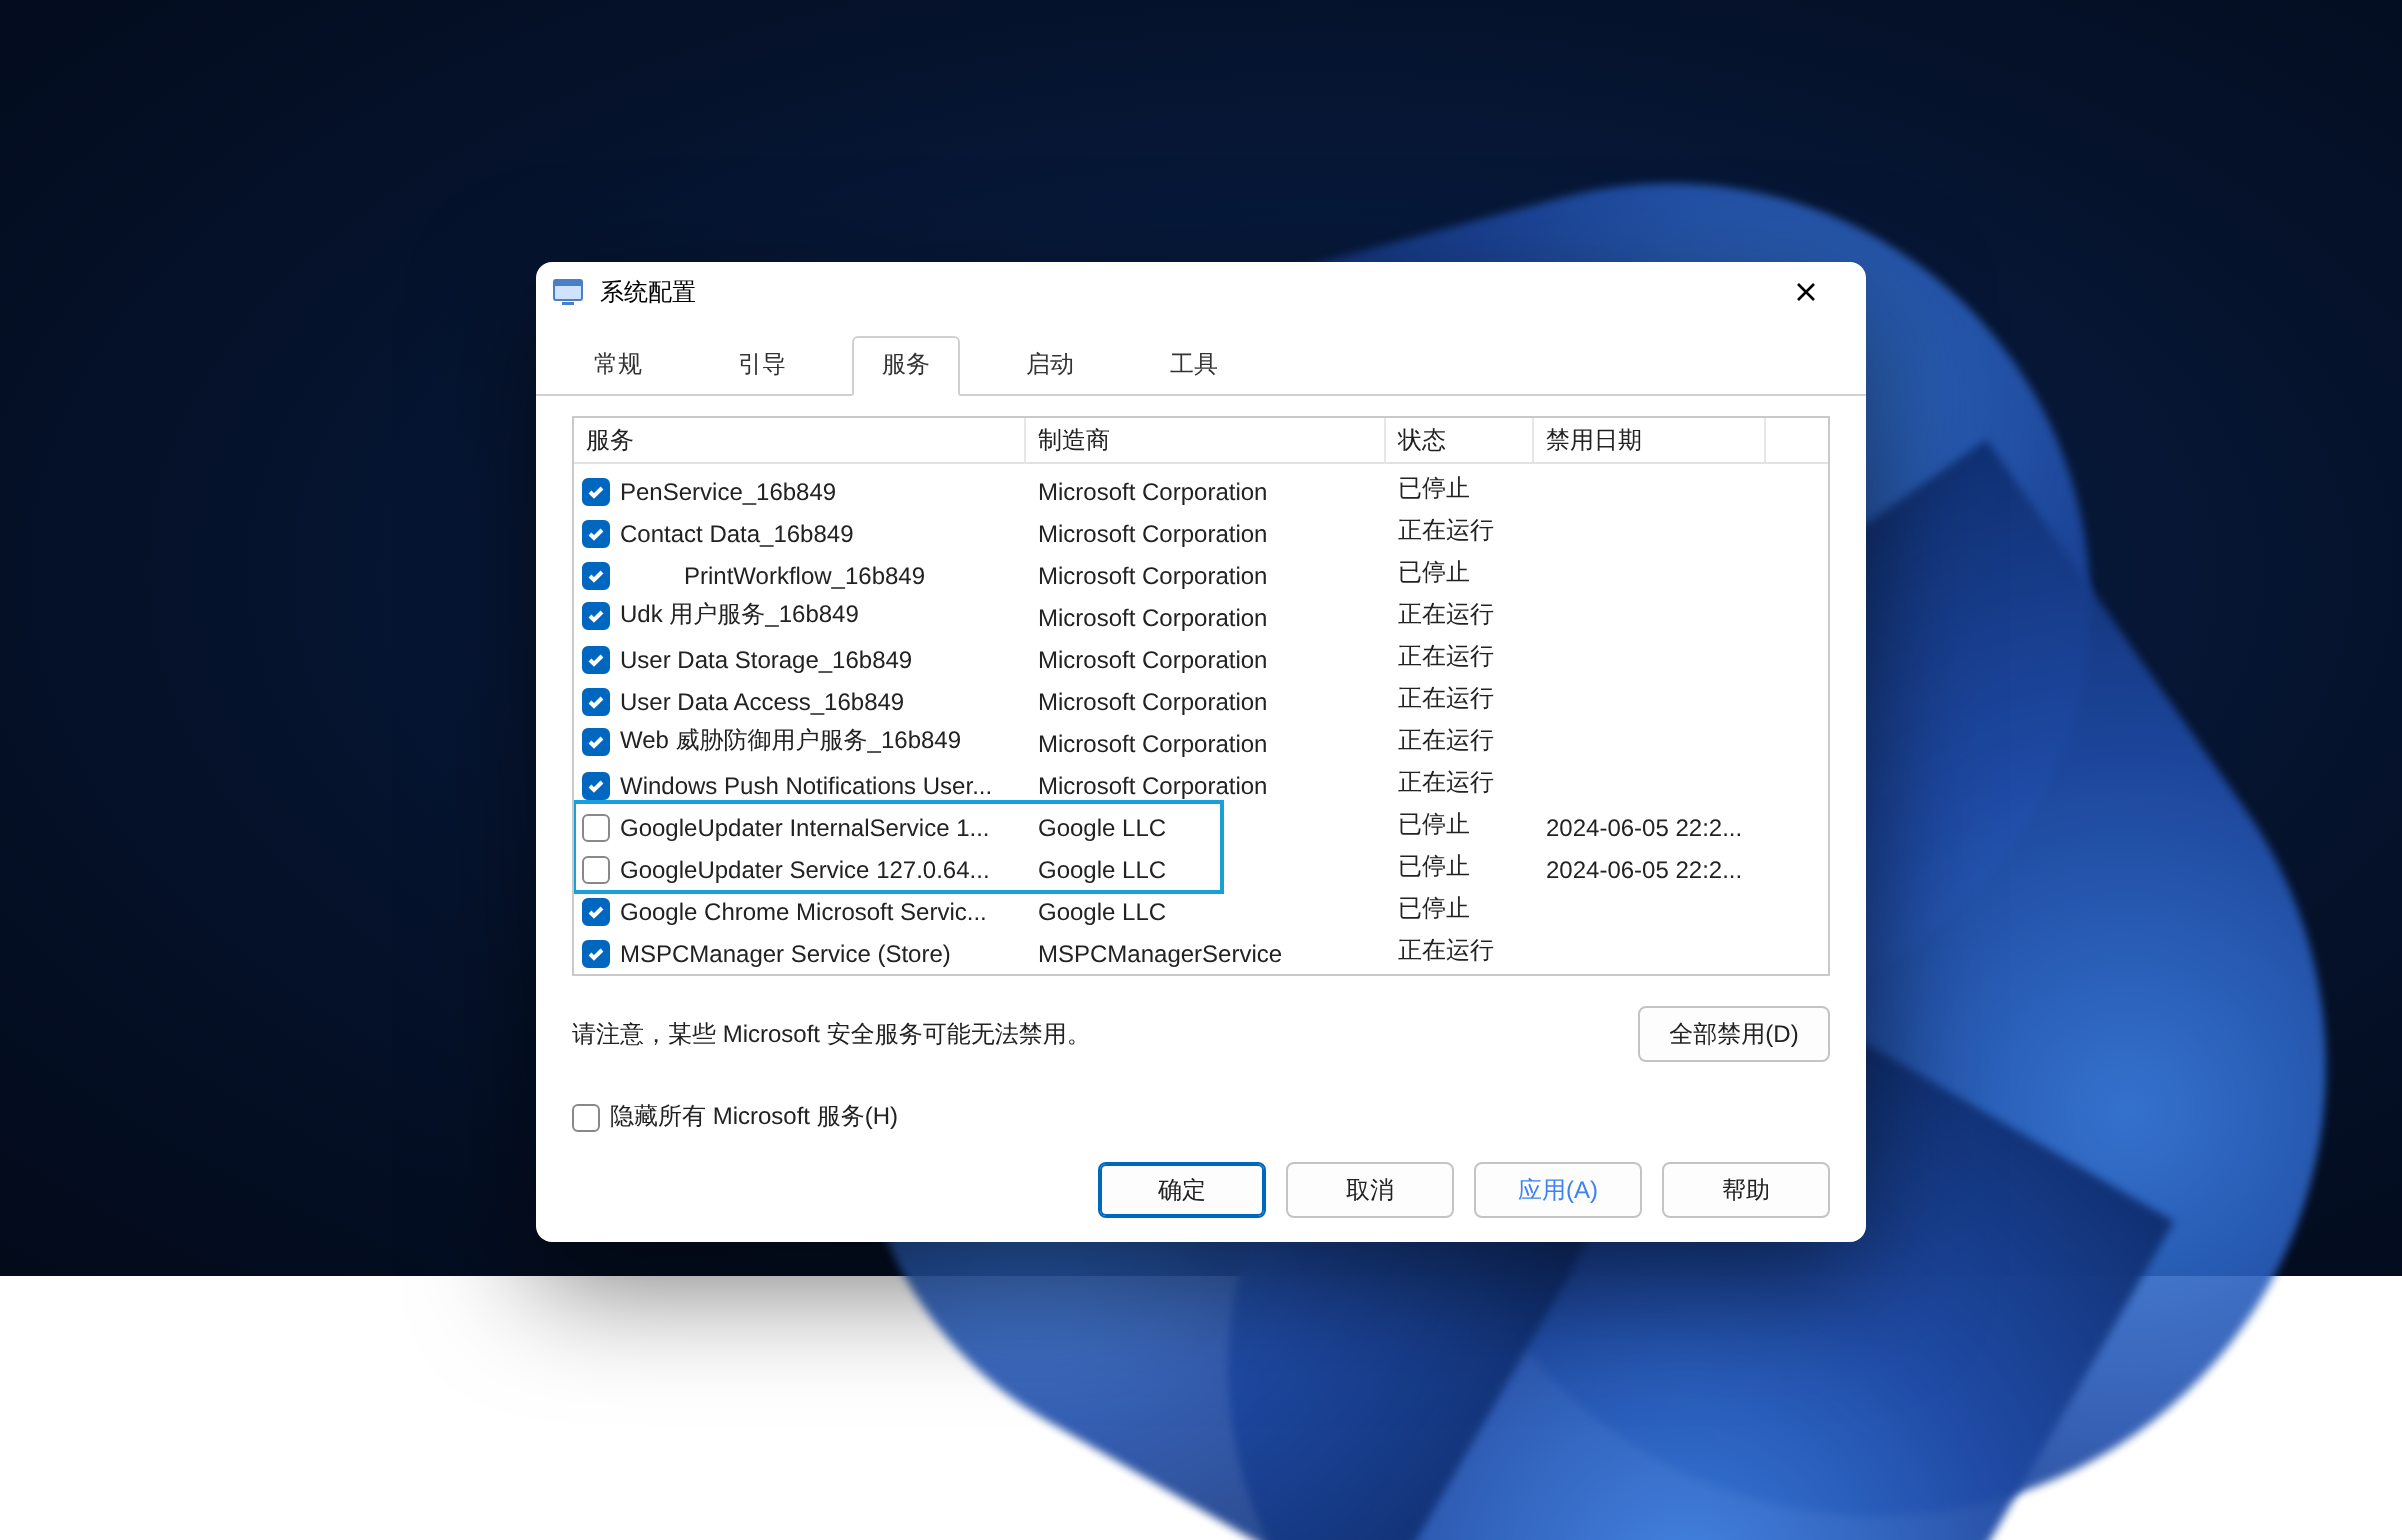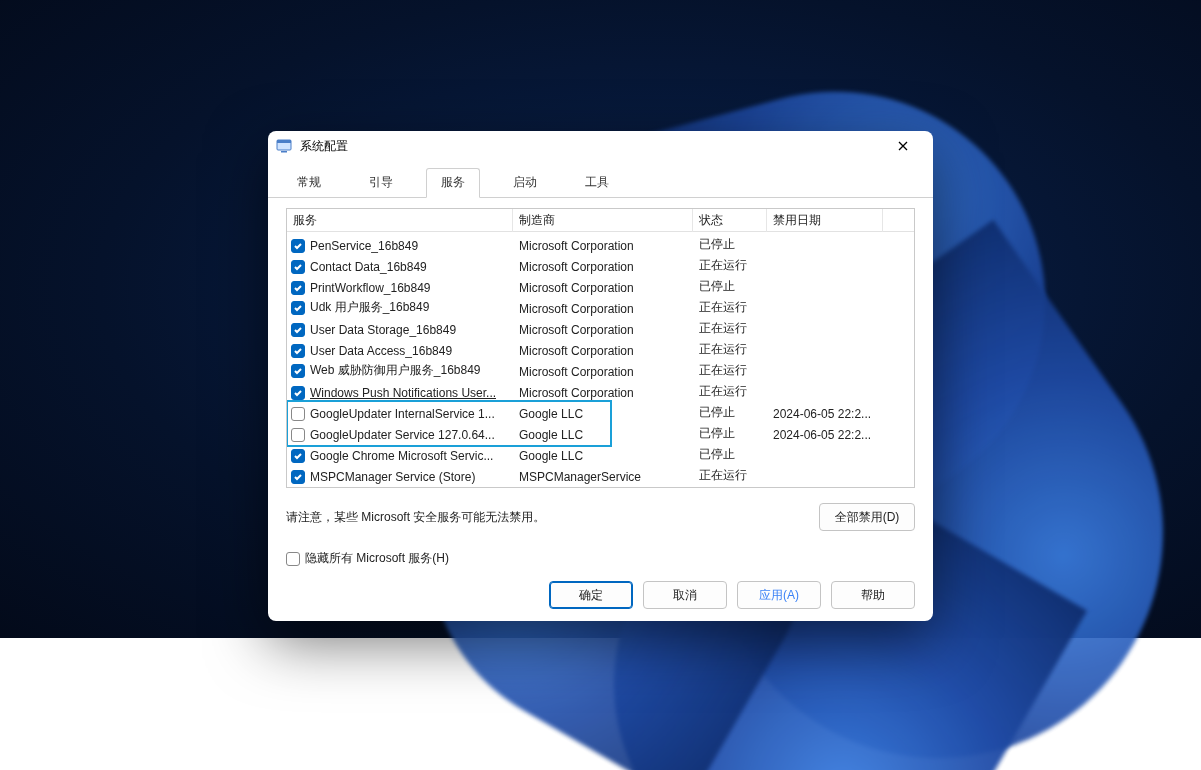--- a/index.html
+++ b/index.html
@@ -264,21 +264,21 @@
               <div class="col c-status">正在运行</div>
               <div class="col c-date"></div>
             </div>
             <div class="row">
               <div class="col c-service">
                 <span class="chk checked">
                   <svg viewBox="0 0 10 10">
                     <path d="M2 5 L4 7 L8 3"></path>
                   </svg>
                 </span>
-                <span style="overflow: hidden; text-overflow: ellipsis; white-space: nowrap;">PrintWorkflow_16b849</span>
+                <span style="overflow: hidden; text-overflow: ellipsis; white-space: nowrap; margin-left: 32px;">PrintWorkflow_16b849</span>
               </div>
               <div class="col c-mfr">Microsoft Corporation</div>
               <div class="col c-status">已停止</div>
               <div class="col c-date"></div>
             </div>
             <div class="row">
               <div class="col c-service">
                 <span class="chk checked">
                   <svg viewBox="0 0 10 10">
                     <path d="M2 5 L4 7 L8 3"></path>
@@ -329,21 +329,21 @@
               <div class="col c-status">正在运行</div>
               <div class="col c-date"></div>
             </div>
             <div class="row">
               <div class="col c-service">
                 <span class="chk checked">
                   <svg viewBox="0 0 10 10">
                     <path d="M2 5 L4 7 L8 3"></path>
                   </svg>
                 </span>
-                <span style="overflow: hidden; text-overflow: ellipsis; white-space: nowrap; text-decoration: underline;">Windows Push Notifications User...</span>
+                <span style="overflow: hidden; text-overflow: ellipsis; white-space: nowrap;">Windows Push Notifications User...</span>
               </div>
               <div class="col c-mfr">Microsoft Corporation</div>
               <div class="col c-status">正在运行</div>
               <div class="col c-date"></div>
             </div>
             <div class="row">
               <div class="col c-service">
                 <span class="chk"></span>
                 <span style="overflow: hidden; text-overflow: ellipsis; white-space: nowrap;">GoogleUpdater InternalService 1...</span>
               </div>

